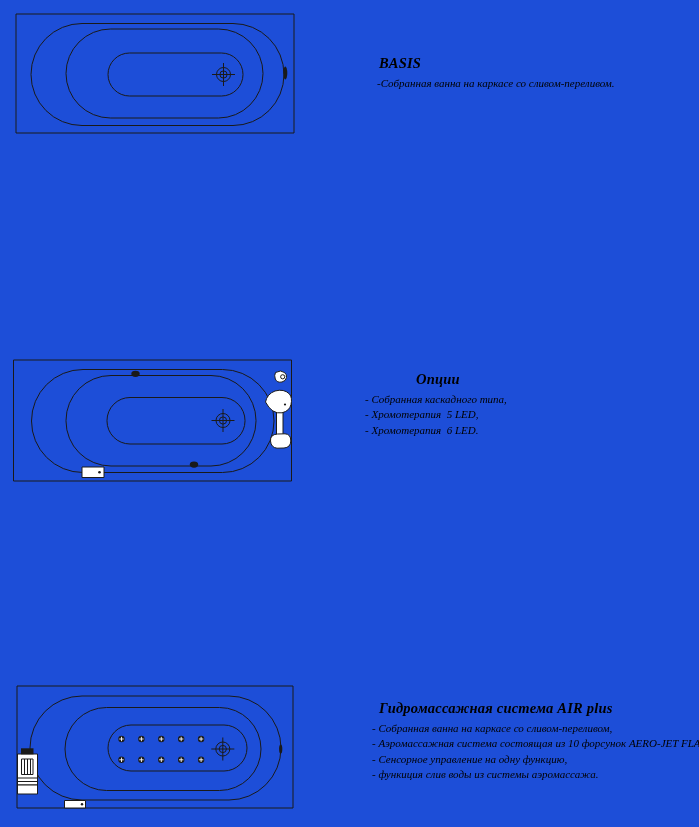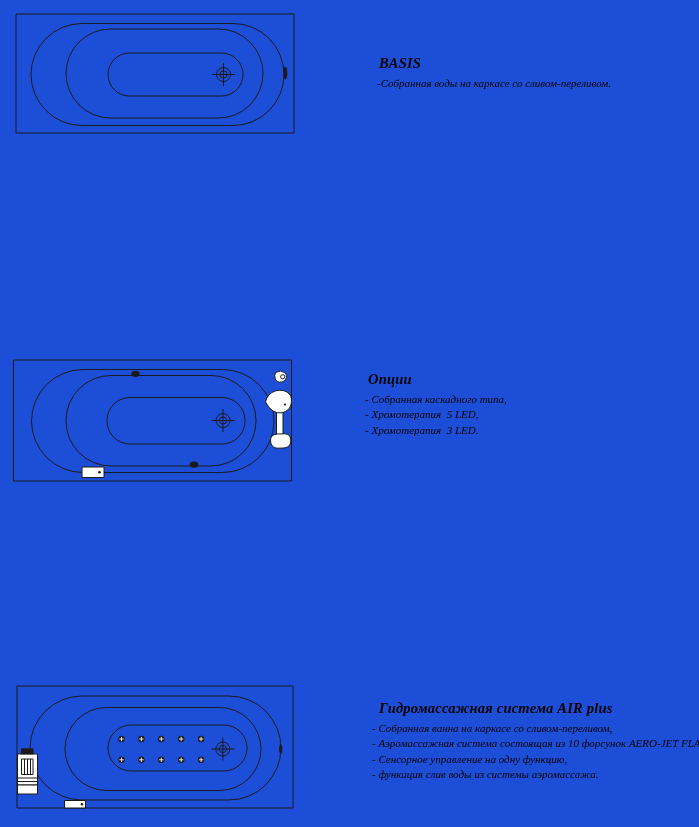--- a/index.html
+++ b/index.html
@@ -21,21 +21,21 @@
     white-space:pre;
   }
   .txt .line{
     font:italic 11px/15.4px "Liberation Serif", serif;
     letter-spacing:0;
     white-space:pre;
   }
   .s1{left:377px;top:54px;}
   .s1 .hdr{padding-left:2px;}
   .s2{left:365px;top:370px;}
-  .s2 .hdr{padding-left:3px;}
+  .s2 .hdr{padding-left:3px;margin-left:48px;}
   .s3{left:372px;top:699px;}
   .s3 .hdr{padding-left:7px;}
 </style>
 </head>
 <body>
 
 <div class="stage">
 
   <svg class="diagram-layer" width="699" height="827" viewBox="0 0 699 827" fill="none" stroke="#1a1a1a" stroke-width="1">
 
@@ -142,28 +142,28 @@
 
       <g>
         <rect x="64.5" y="800.5" width="21" height="7.5" fill="#ffffff"></rect>
         <circle cx="82" cy="804.2" r="1.2" fill="#1a1a1a" stroke="none"></circle>
       </g>
     </g>
   </svg>
 
   <div class="txt s1">
     <div class="hdr">BASIS</div>
-    <div class="line">-Собранная воды на каркасе со сливом-переливом.</div>
+    <div class="line">-Собранная ванна на каркасе со сливом-переливом.</div>
   </div>
 
   <div class="txt s2">
     <div class="hdr">Опции</div>
     <div class="line">- Собранная каскадного типа,</div>
     <div class="line">- Хромотерапия  5 LED,</div>
-    <div class="line">- Хромотерапия  3 LED.</div>
+    <div class="line">- Хромотерапия  6 LED.</div>
   </div>
 
   <div class="txt s3">
     <div class="hdr">Гидромассажная система AIR plus</div>
     <div class="line">- Собранная ванна на каркасе со сливом-переливом,</div>
     <div class="line">- Аэромассажная система состоящая из 10 форсунок AERO-JET FLAT,</div>
     <div class="line">- Сенсорное управление на одну функцию,</div>
     <div class="line">- функиция слив воды из системы аэромассажа.</div>
   </div>
 

